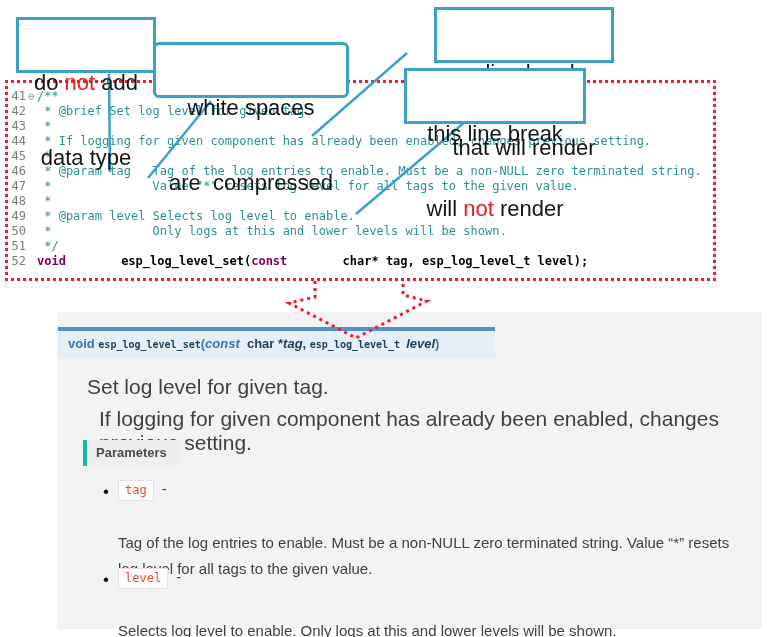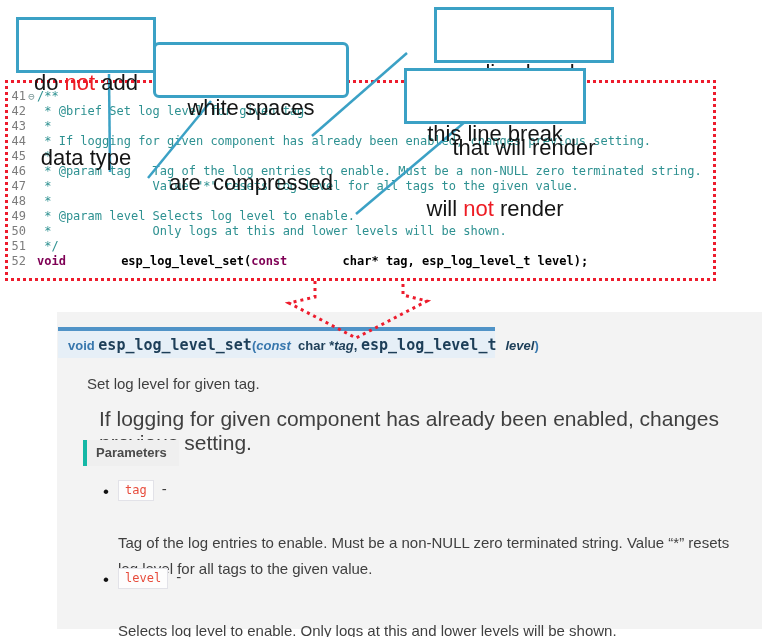--- a/index.html
+++ b/index.html
@@ -31,23 +31,23 @@
   .co3{left:406px;top:7px;width:150px;height:50px;margin-left:28px;}
   .co4{left:404px;top:68px;width:152px;height:50px;}
 
   
   .doc{position:absolute;left:57px;top:312px;width:705px;height:317px;background:#f3f3f3;
        z-index:2;color:#3f3f3f;}
   .band{position:absolute;left:1px;top:15px;width:437px;height:27px;
         background:#e6eff7;border-top:4px solid #5093c7;}
   .sig{padding:5px 0 0 10px;font-size:13px;font-weight:bold;white-space:pre;color:#1d3e58;}
   .sig .b{color:#3877ad;}
-  .sig .mono{font-family:"DejaVu Sans Mono",monospace;font-size:15px;}
+  .sig .mono{font-family:"DejaVu Sans Mono",monospace;font-size:10px;}
   .sig .it{font-style:italic;}
-  .brief{position:absolute;left:30px;top:63px;font-size:15px;}
+  .brief{position:absolute;left:30px;top:63px;font-size:21px;}
   .descr{position:absolute;left:42px;top:95px;font-size:21px;}
   .plabel{position:absolute;left:26px;top:128px;background:#efefef;
           border-left:4px solid #14b8a6;padding:5px 12px 6px 9px;
           font-size:13px;font-weight:bold;color:#4a4a4a;}
   .dot{position:absolute;font-size:17px;color:#111;}
   .dot1{left:46px;top:170px;} .dot2{left:46px;top:258px;}
   .chiprow{position:absolute;}
   .chiprow1{left:61px;top:168px;} .chiprow2{left:61px;top:256px;}
   .chip{display:inline-block;font-family:"DejaVu Sans Mono",monospace;font-size:12px;
         line-height:16px;color:#e74c3c;background:#fdfdfd;border:1px solid #e2e2e8;

